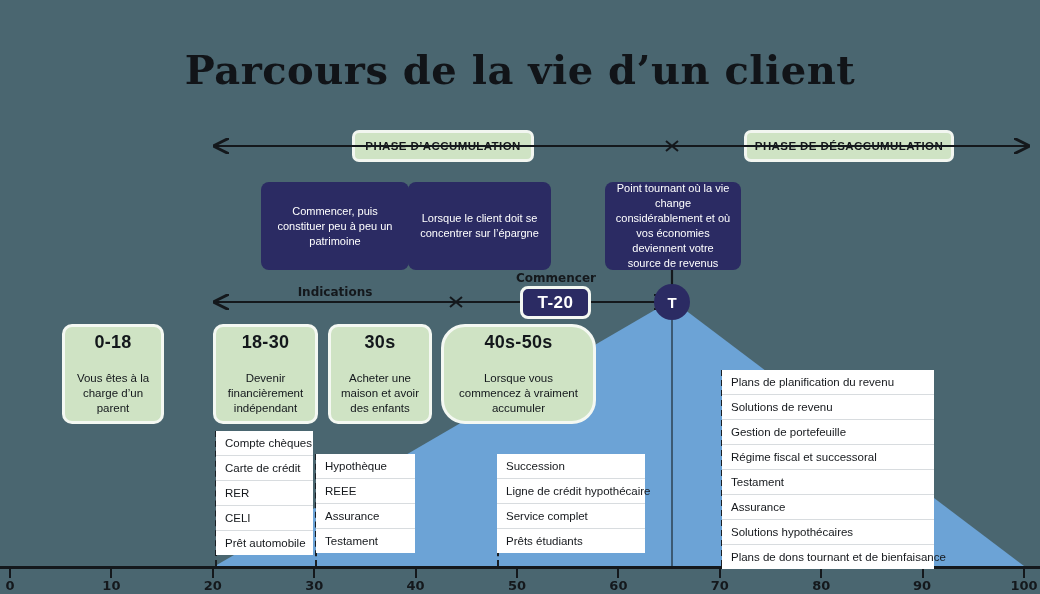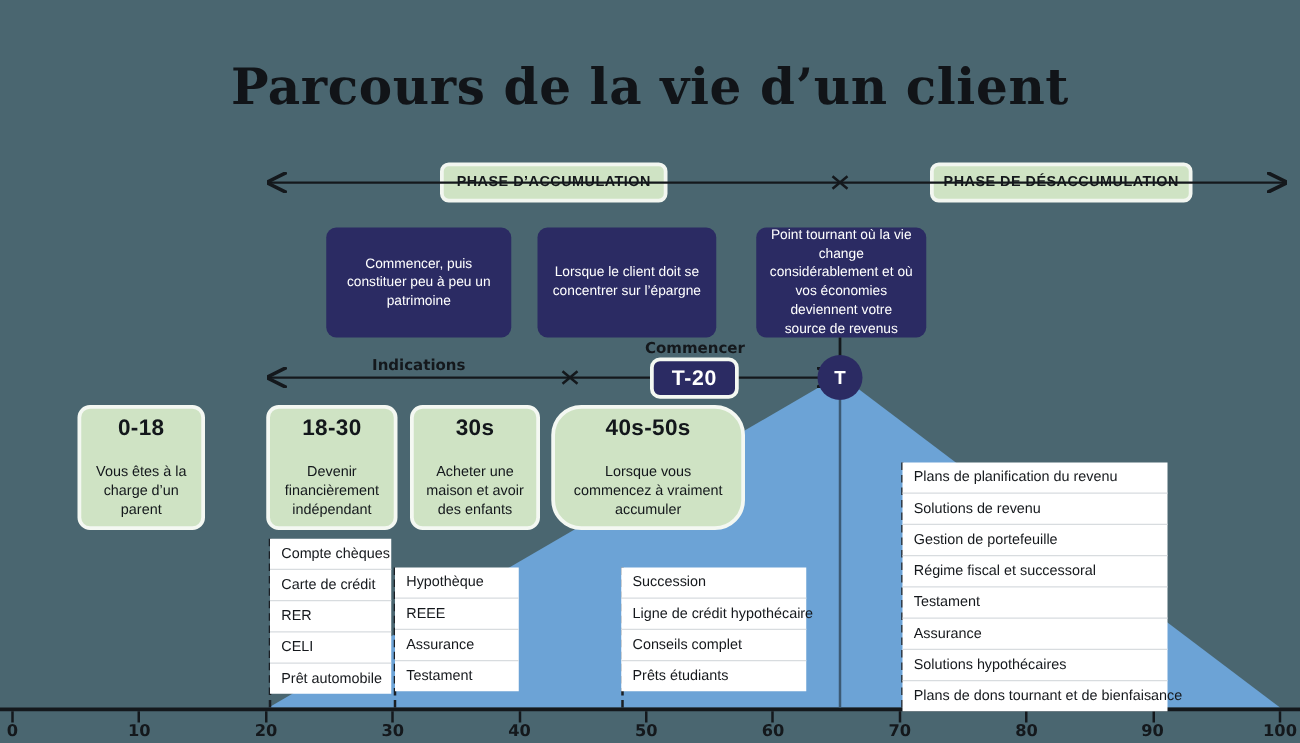--- a/index.html
+++ b/index.html
@@ -168,21 +168,21 @@
 
   <div class="dashed-v" style="left:215px;top:399px;height:135px;"></div>
   <div class="dashed-v" style="left:315px;top:422px;height:112px;"></div>
   <div class="dashed-v" style="left:497px;top:422px;height:112px;"></div>
   <div class="dashed-v" style="left:721px;top:338px;height:196px;"></div>
 
   <div class="phase-pill" style="left:352px;top:98px;width:182px;height:32px;">PHASE D’ACCUMULATION</div>
   <div class="phase-pill" style="left:744px;top:98px;width:210px;height:32px;">PHASE DE DÉSACCUMULATION</div>
 
   <div class="navy-box" style="left:261px;top:150px;width:148px;height:88px;">Commencer, puis constituer peu à peu un patrimoine</div>
-  <div class="navy-box" style="left:430px;top:150px;width:143px;height:88px;">Lorsque le client doit se concentrer sur l’épargne</div>
+  <div class="navy-box" style="left:408px;top:150px;width:143px;height:88px;">Lorsque le client doit se concentrer sur l’épargne</div>
   <div class="navy-box" style="left:605px;top:150px;width:136px;height:88px;">Point tournant où la vie change considérablement et où vos économies deviennent votre source de revenus</div>
 
   <div class="mini-label" style="left:335px;top:253px;">Indications</div>
   <div class="mini-label" style="left:556px;top:239px;">Commencer</div>
 
   <div class="t20-box" style="left:520px;top:254px;width:71px;height:33px;">T-20</div>
   <div class="t-circle" style="left:654px;top:252px;">T</div>
 
   <div class="age-box" style="left:62px;top:292px;width:102px;height:100px;">
     <div class="age">0-18</div>
@@ -210,21 +210,21 @@
     </div>
   <div class="list-card" style="left:316px;top:422px;width:99px;">
       <div class="row">Hypothèque</div>
       <div class="row">REEE</div>
       <div class="row">Assurance</div>
       <div class="row">Testament</div>
     </div>
   <div class="list-card" style="left:497px;top:422px;width:148px;">
       <div class="row">Succession</div>
       <div class="row">Ligne de crédit hypothécaire</div>
-      <div class="row">Conseils complet</div>
+      <div class="row">Service complet</div>
       <div class="row">Prêts étudiants</div>
     </div>
   <div class="list-card" style="left:722px;top:338px;width:212px;">
       <div class="row">Plans de planification du revenu</div>
       <div class="row">Solutions de revenu</div>
       <div class="row">Gestion de portefeuille</div>
       <div class="row">Régime fiscal et successoral</div>
       <div class="row">Testament</div>
       <div class="row">Assurance</div>
       <div class="row">Solutions hypothécaires</div>

